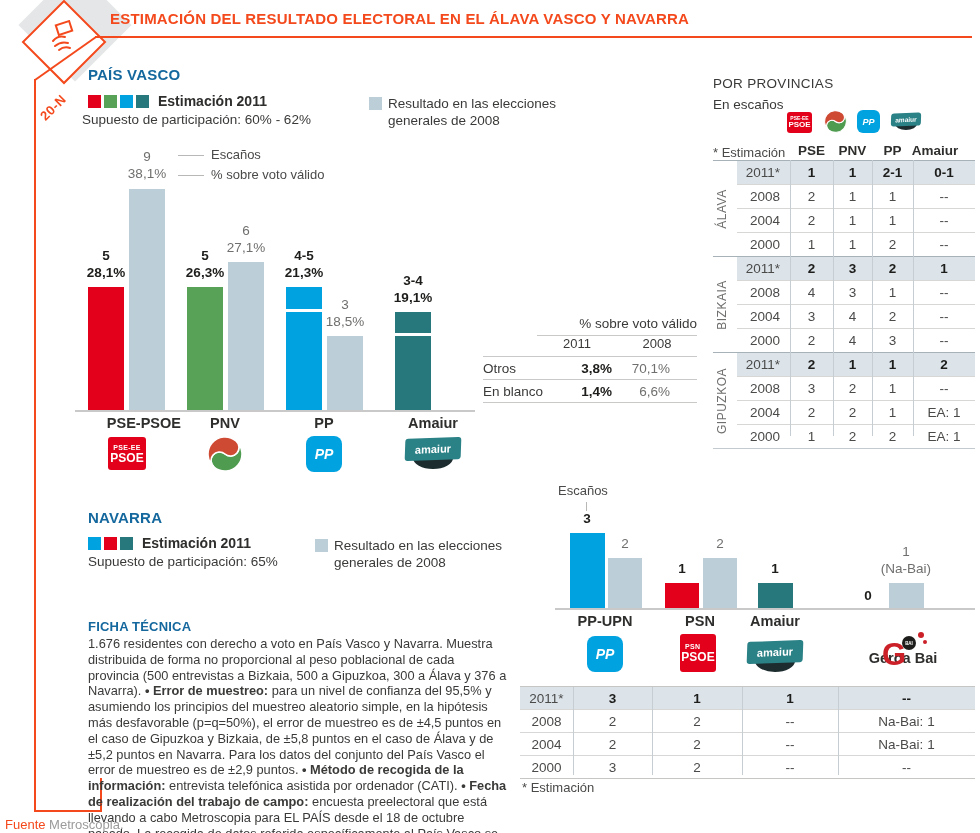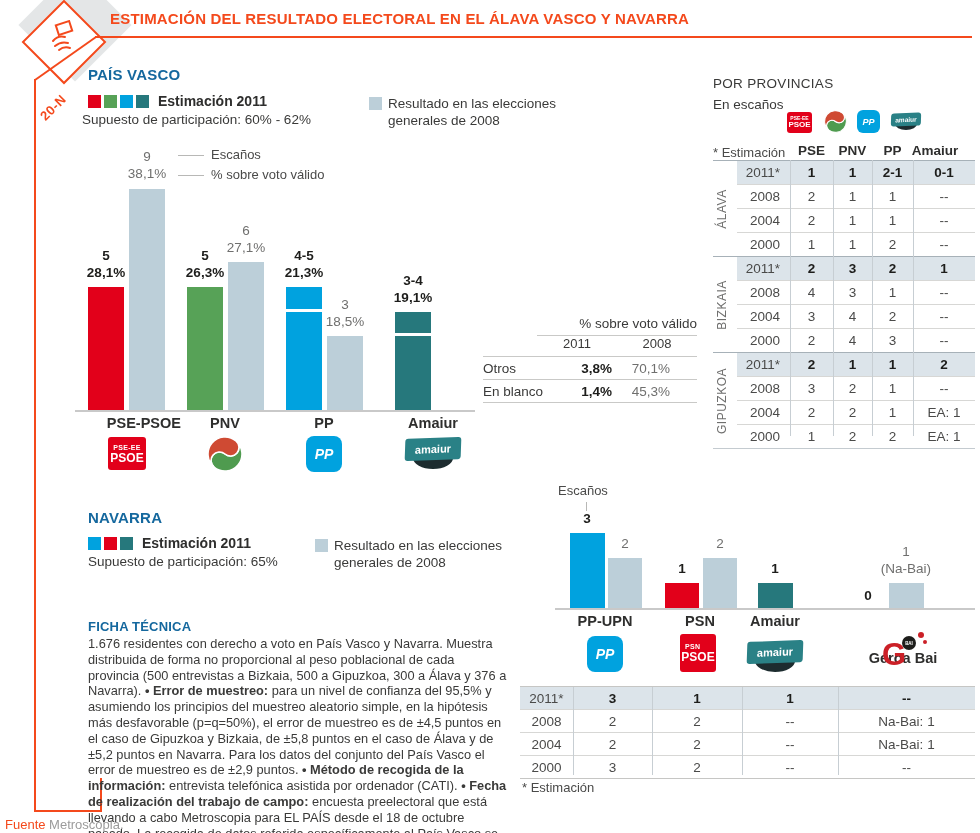--- a/index.html
+++ b/index.html
@@ -212,21 +212,21 @@
     <div class="hline"></div>
     <div class="row">
       <span class="rl">Otros</span>
       <span class="re">3,8%</span>
       <span class="rr">70,1%</span>
     </div>
     <div class="hline"></div>
     <div class="row">
       <span class="rl">En blanco</span>
       <span class="re">1,4%</span>
-      <span class="rr">45,3%</span>
+      <span class="rr">6,6%</span>
     </div>
     <div class="hline"></div>
   </div>
 
   <div class="ab pp-head" style="left:713px;top:76px;letter-spacing:.3px;">POR PROVINCIAS</div>
   <div class="ab pp-head" style="left:713px;top:97px;">En escaños</div>
 
   <div class="ab pse-logo" style="left:787px;top:112px;width:25px;height:21px;">
     <span style="font-size:5px;line-height:5px;font-weight:bold;">PSE-EE</span>
     <span style="font-size:8px;line-height:8px;font-weight:bold;">PSOE</span>

